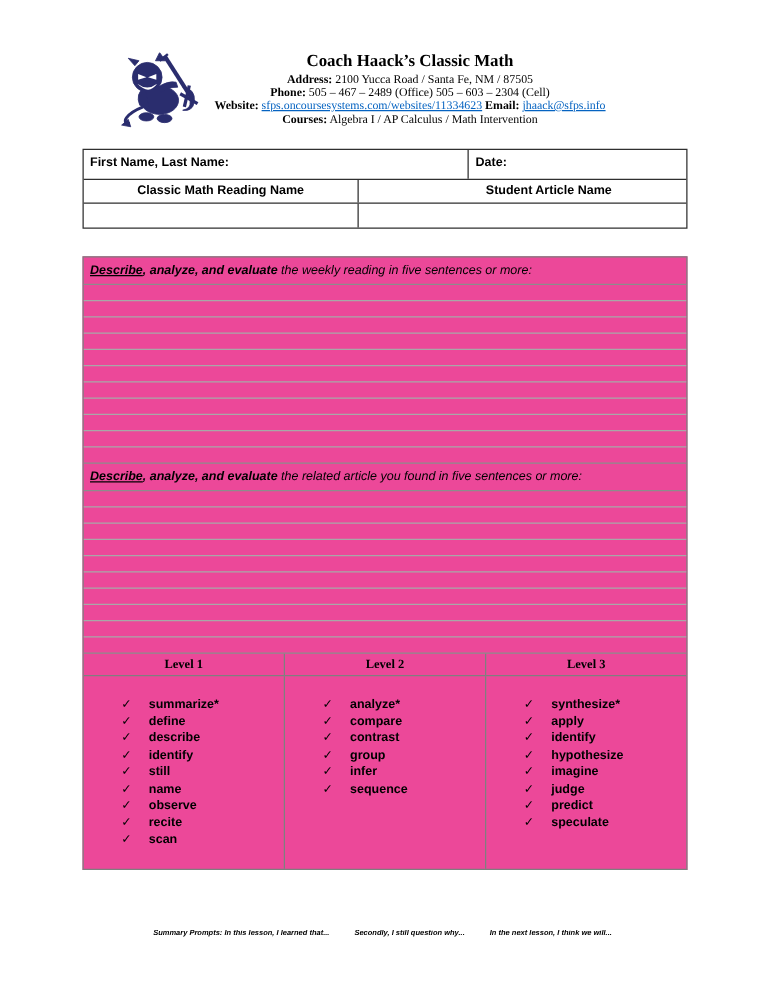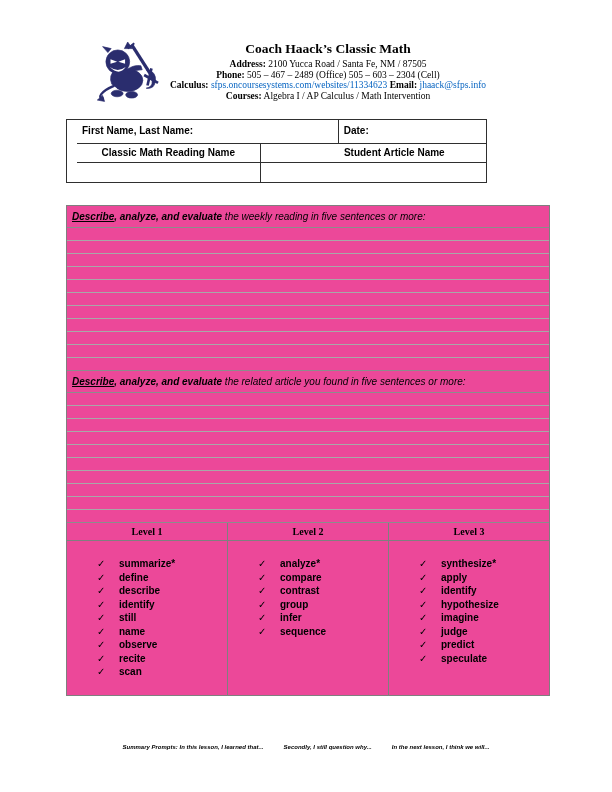--- a/index.html
+++ b/index.html
@@ -8,23 +8,23 @@
     font-family:"Liberation Sans",sans-serif;color:#000;
     overflow:hidden;
   }
   
   .logo{position:absolute;left:86px;top:42px;width:86px;height:66px;}
   .hdr{position:absolute;left:110px;top:41px;width:436px;text-align:center;
        font-family:"Liberation Serif","DejaVu Serif",serif;}
   .hdr .title{font-size:13.5px;font-weight:bold;margin-bottom:2px;text-align:center;}
   .hdr .line{font-size:9.5px;line-height:10.5px;}
   .hdr b{font-weight:bold;}
-  .hdr a{color:#0563c1;cursor:pointer;}
-  
-  .info{position:absolute;left:66px;top:119px;width:421px;border:1px solid #2f2f2f;box-sizing:border-box;padding-left:10px;}
+  .hdr a{color:#0563c1;text-decoration:underline;cursor:pointer;}
+  
+  .info{position:absolute;left:66px;top:119px;width:484px;border:1px solid #2f2f2f;box-sizing:border-box;}
   .info .row{display:flex;box-sizing:border-box;}
   .info .row+.row{border-top:1px solid #2f2f2f;gap:42px;}
   .cell{box-sizing:border-box;font-size:10px;font-weight:bold;}
   .r1{height:23px;}
   .r1 .c-left{width:64%;border-right:1px solid #2f2f2f;padding:5px 0 0 5px;}
   .r1 .c-right{flex:1;padding:5px 0 0 5px;}
   .r2{height:19px;}
   .r2 .cell{width:50%;text-align:center;padding-top:3px;}
   .r2 .cell:first-child{border-right:1px solid #2f2f2f;}
   .r3{height:20px;}
@@ -93,21 +93,21 @@
   <div class="title">Coach Haack’s Classic Math</div>
   <div class="line">
     <b>Address:</b>
     <span>2100 Yucca Road / Santa Fe, NM / 87505</span>
   </div>
   <div class="line">
     <b>Phone:</b>
     <span>505 – 467 – 2489 (Office) 505 – 603 – 2304 (Cell)</span>
   </div>
   <div class="line">
-    <b>Calculus:</b>
+    <b>Website:</b>
     <a>sfps.oncoursesystems.com/websites/11334623</a>
     <b>Email:</b>
     <a>jhaack@sfps.info</a>
   </div>
   <div class="line">
     <b>Courses:</b>
     <span>Algebra I / AP Calculus / Math Intervention</span>
   </div>
 </div>
 

